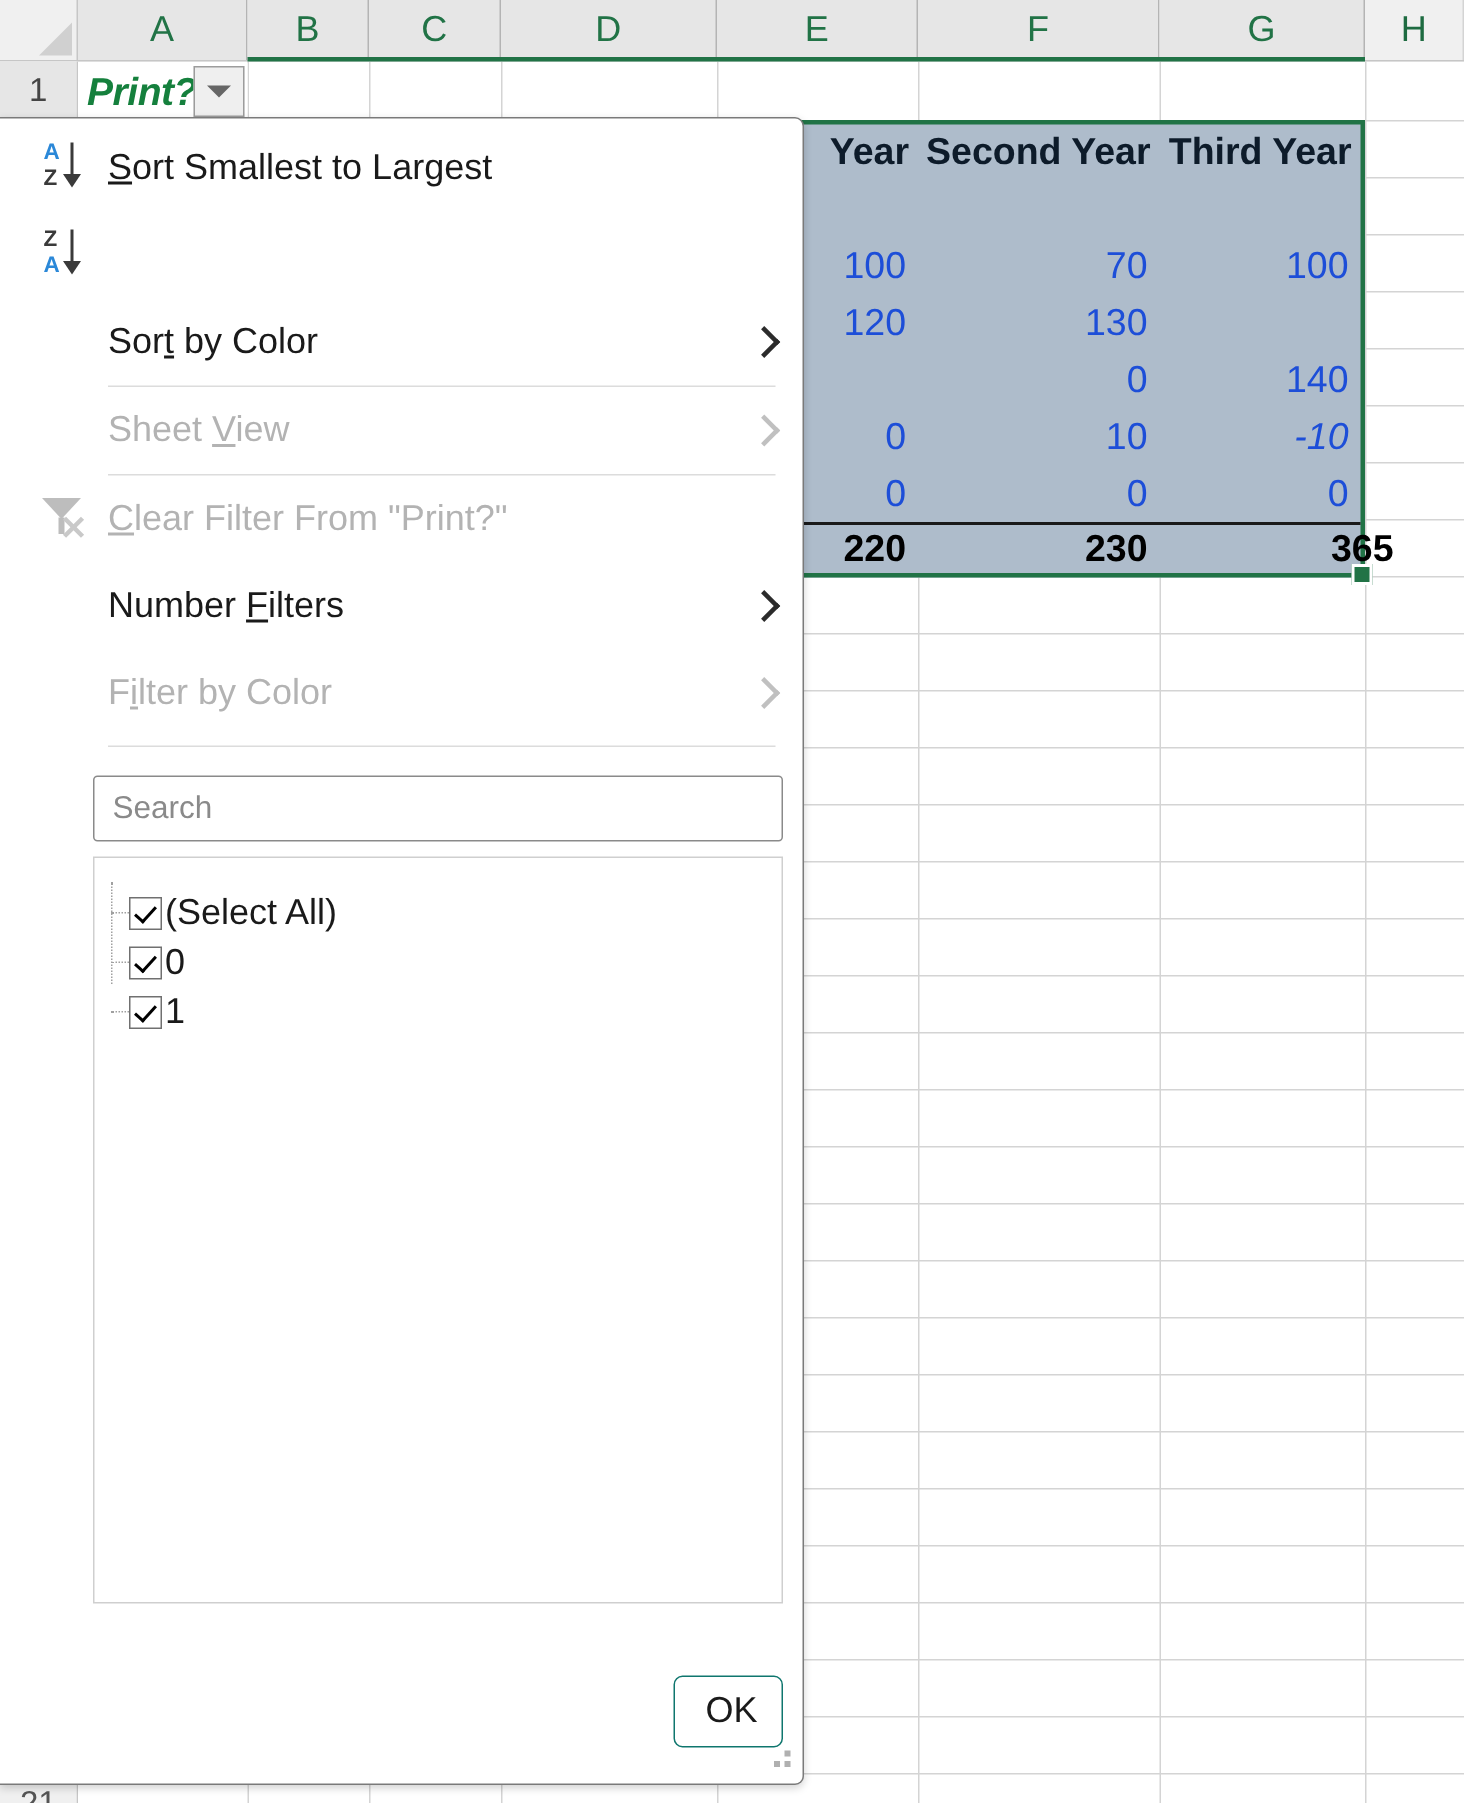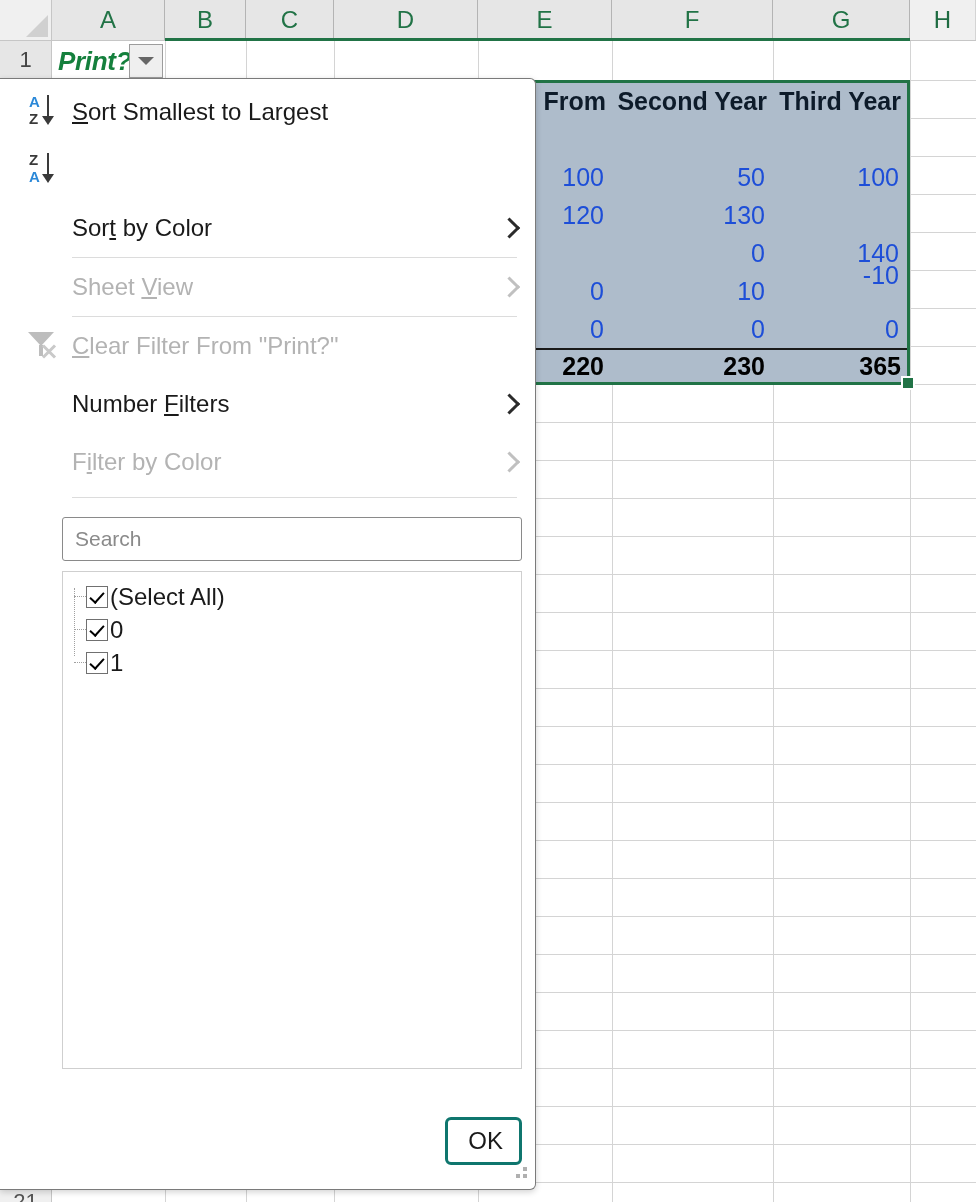--- a/index.html
+++ b/index.html
@@ -409,21 +409,21 @@
     border-radius: 6px;
     background: #ffffff;
     display: flex;
     align-items: center;
     justify-content: center;
     font-size: 24px;
     color: #1a1a1a;
     box-sizing: border-box;
     cursor: default;
   }
-  .btn.primary { border: 3px solid #0f766e; padding-left: 20px; }
+  .btn.primary { border: 1px solid #0f766e; padding-left: 20px; }
   .btn.secondary { border: 1px solid #9a9a9a; }
 
   
   .grip {
     position: absolute;
     right: 8px; bottom: 8px;
     width: 14px; height: 14px;
   }
   .grip i {
     position: absolute;
@@ -520,51 +520,51 @@
   <div class="cell-a1">
     <span class="cell-a1-text">Print?</span>
   </div>
   <div class="filter-btn">
     <div class="filter-btn-tri"></div>
   </div>
 
   <div class="sel-block"></div>
   <div class="sel-handle"></div>
 
-  <div class="sel-cell hdr" style="left:478px; top:82px;  width:134px; height:38px;">From</div>
+  <div class="sel-cell hdr" style="left:478px; top:82px;  width:134px; height:38px;">Year</div>
   <div class="sel-cell hdr" style="left:612px; top:82px;  width:161px; height:38px;">Second Year</div>
   <div class="sel-cell hdr" style="left:773px; top:82px;  width:134px; height:38px;">Third Year</div>
 
   <div class="sel-cell num" style="left:478px; top:120px; width:134px; height:38px;"></div>
   <div class="sel-cell num" style="left:612px; top:120px; width:161px; height:38px;"></div>
   <div class="sel-cell num" style="left:773px; top:120px; width:134px; height:38px;"></div>
 
   <div class="sel-cell num" style="left:478px; top:158px; width:134px; height:38px;">100</div>
-  <div class="sel-cell num" style="left:612px; top:158px; width:161px; height:38px;">50</div>
+  <div class="sel-cell num" style="left:612px; top:158px; width:161px; height:38px;">70</div>
   <div class="sel-cell num" style="left:773px; top:158px; width:134px; height:38px;">100</div>
 
   <div class="sel-cell num" style="left:478px; top:196px; width:134px; height:38px;">120</div>
   <div class="sel-cell num" style="left:612px; top:196px; width:161px; height:38px;">130</div>
 
   <div class="sel-cell num" style="left:478px; top:234px; width:134px; height:38px;"></div>
   <div class="sel-cell num" style="left:612px; top:234px; width:161px; height:38px;">0</div>
   <div class="sel-cell num" style="left:773px; top:234px; width:134px; height:38px;">140</div>
 
   <div class="sel-cell num" style="left:478px; top:272px; width:134px; height:38px;">0</div>
   <div class="sel-cell num" style="left:612px; top:272px; width:161px; height:38px;">10</div>
-  <div class="sel-cell num" style="left:773px; top:256px; width:134px; height:38px;">-10</div>
+  <div class="sel-cell num" style="left:773px; top:272px; width:134px; height:38px;font-style:italic;">-10</div>
 
   <div class="sel-cell num" style="left:478px; top:310px; width:134px; height:38px;">0</div>
   <div class="sel-cell num" style="left:612px; top:310px; width:161px; height:38px;">0</div>
   <div class="sel-cell num" style="left:773px; top:310px; width:134px; height:38px;">0</div>
 
   <div class="total-rule" style="left:143px; top:348px; width:764px;"></div>
   <div class="sel-cell total" style="left:478px; top:348px; width:134px; height:37px;">220</div>
   <div class="sel-cell total" style="left:612px; top:348px; width:161px; height:37px;">230</div>
-  <div class="sel-cell total" style="left:775px; top:348px; width:134px; height:37px;">365</div>
+  <div class="sel-cell total" style="left:803px; top:348px; width:134px; height:37px;">365</div>
 </div>
 
 <div id="filter-menu">
 
   <div class="menu-item" style="margin-top:4px;">
     <span class="mi-icon">
       <span class="azicon">
         <span class="ltr top blue">A</span>
         <span class="ltr bot dark">Z</span>
         <span class="arrow"></span>
@@ -637,21 +637,21 @@
 
   <div class="menu-sep" style="margin-top:6px;"></div>
 
   <div class="search-wrap">
     <input class="search-input" type="text" placeholder="Search" style="">
   </div>
 
   <div class="listbox">
     <div class="tree-line-v"></div>
 
-    <div class="tree-item" style="margin-top:8px;">
+    <div class="tree-item" style="margin-top:20px;">
       <span class="tree-elbow"></span>
       <span class="cbox"></span>
       <span class="tree-label">(Select All)</span>
     </div>
 
     <div class="tree-item child">
       <span class="tree-elbow"></span>
       <span class="cbox"></span>
       <span class="tree-label">0</span>
     </div>

